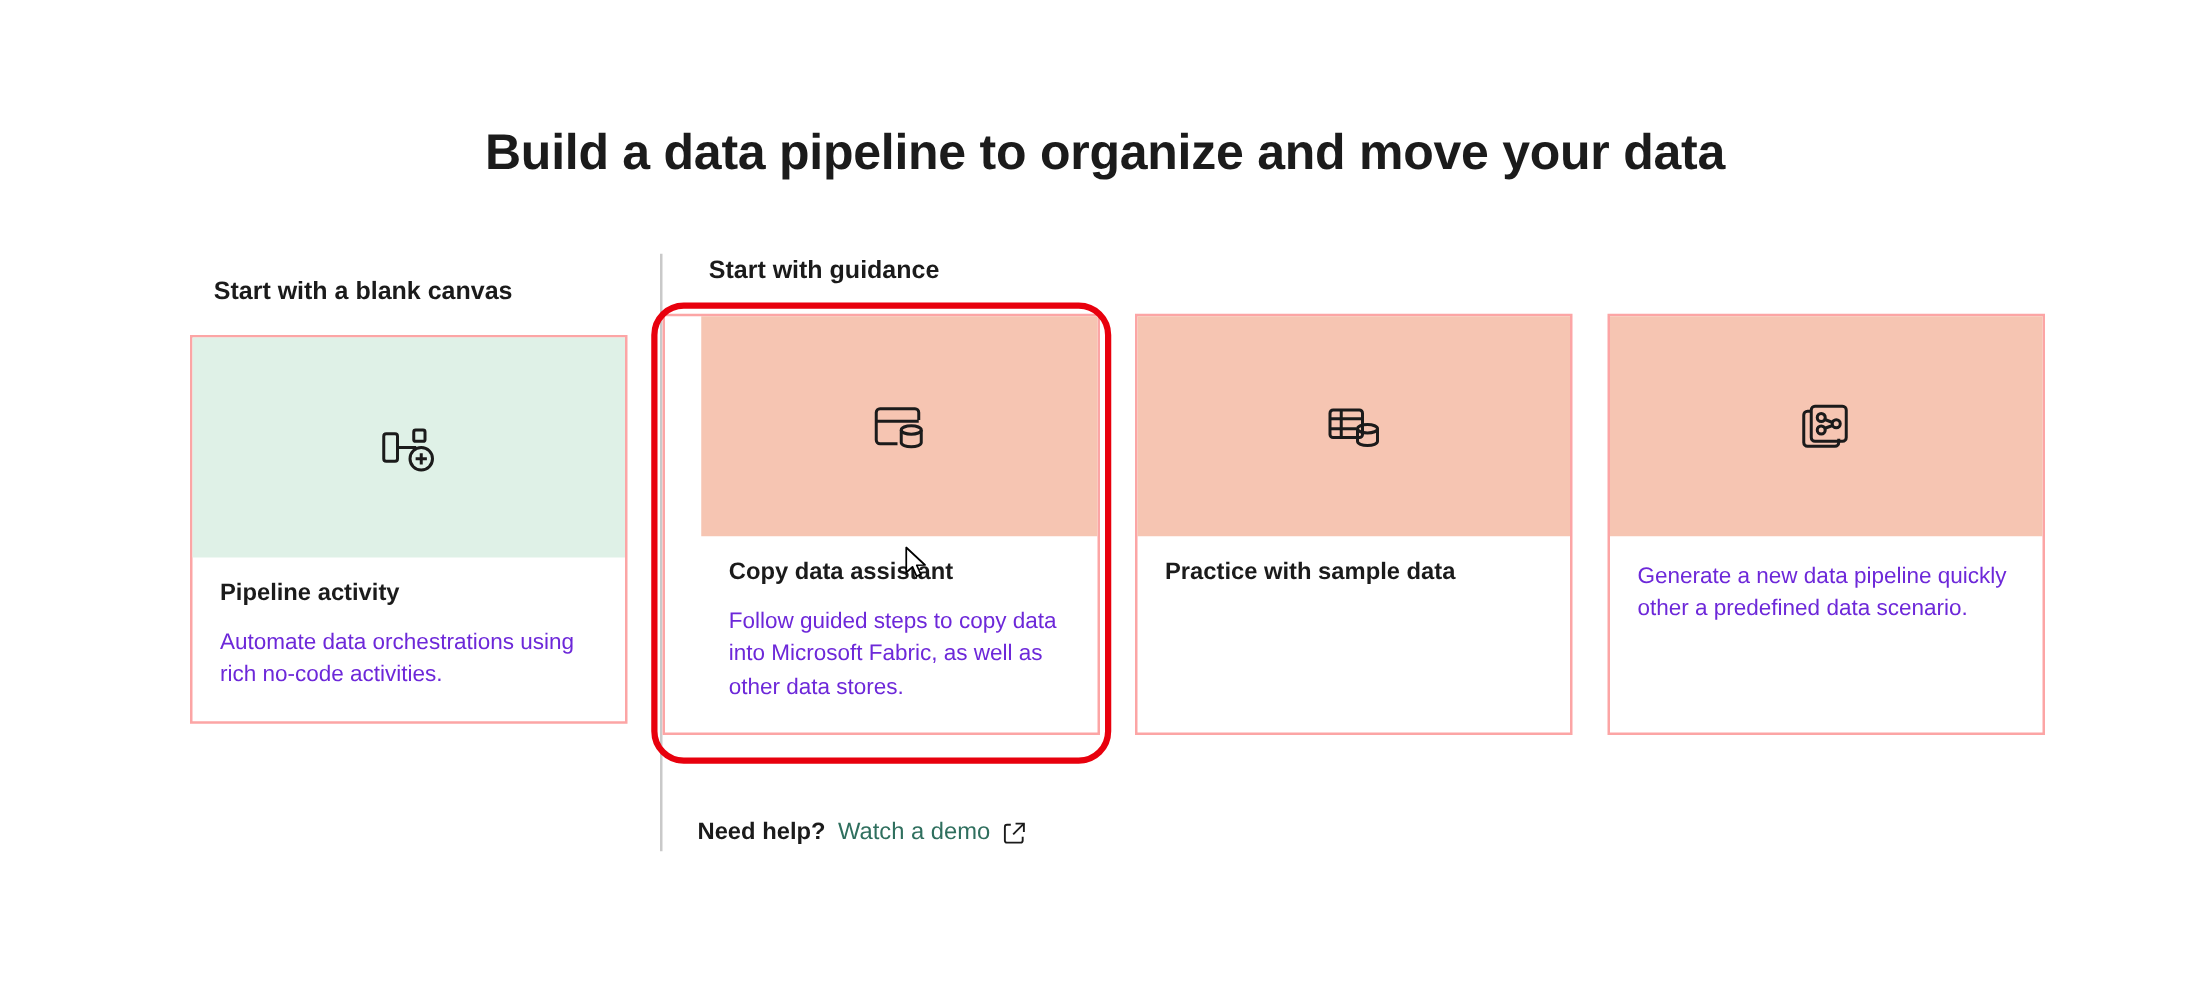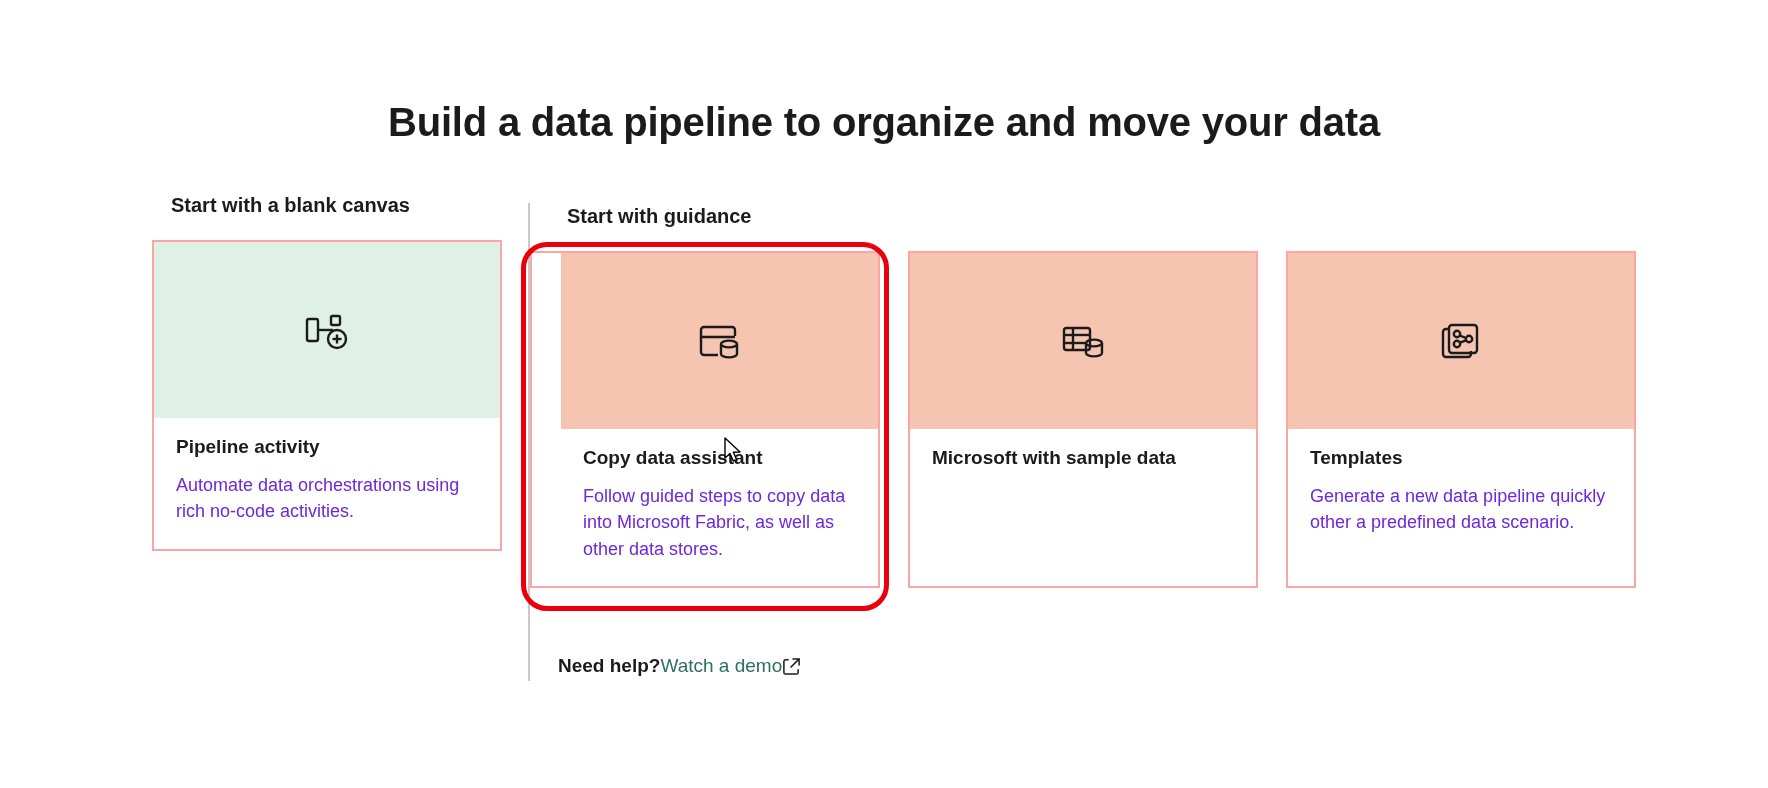--- a/index.html
+++ b/index.html
@@ -31,21 +31,21 @@
     font-size: 40px;
     font-weight: bold;
     color: #1b1b1b;
     letter-spacing: -0.2px;
   }
 
   
   .col-blank {
     position: absolute;
     left: 152px;
-    top: 194px;
+    top: 222px;
     width: 350px;
   }
   .col-guided {
     position: absolute;
     left: 530px;
     top: 205px;
     width: 1120px;
   }
   .col-heading {
     font-size: 20px;
@@ -125,20 +125,21 @@
     height: calc(100% + 36px);
   }
 
   
   .need-help {
     position: absolute;
     left: 558px;
     top: 655px;
     display: flex;
     align-items: center;
+    gap: 10px;
     font-size: 19px;
   }
   .need-help-label {
     font-weight: bold;
     color: #1b1b1b;
   }
   .demo-link {
     color: #2f6f5e;
     font-size: 19px;
     cursor: pointer;
@@ -224,40 +225,39 @@
               <rect x="9" y="15" width="26" height="22" rx="2.5"></rect>
               <line x1="9" y1="22" x2="35" y2="22"></line>
               <line x1="9" y1="30" x2="30" y2="30"></line>
               <line x1="18" y1="15" x2="18" y2="37"></line>
               <ellipse cx="39" cy="30" rx="8" ry="3.4"></ellipse>
               <path d="M31 30v10c0 1.9 3.6 3.4 8 3.4s8-1.5 8-3.4V30"></path>
             </svg>
           </span>
         </div>
         <div class="card-body">
-          <div class="card-title">Microsoft with sample data</div>
+          <div class="card-title">Practice with sample data</div>
         </div>
       </div>
 
       <div class="card">
         <div class="card-thumb thumb-salmon">
           <span>
             <svg width="56" height="56" viewBox="0 0 56 56" fill="none" stroke="#1b1b1b" stroke-width="2.4">
               <rect x="16" y="12" width="28" height="28" rx="3"></rect>
               <path d="M16 16h-3a3 3 0 0 0-3 3v22a3 3 0 0 0 3 3h22a3 3 0 0 0 3-3v-3"></path>
               <circle cx="24" cy="21" r="3.2"></circle>
               <circle cx="36" cy="26" r="3.2"></circle>
               <circle cx="24" cy="31" r="3.2"></circle>
               <line x1="27" y1="22.6" x2="33" y2="25"></line>
               <line x1="27" y1="29.6" x2="33" y2="27.4"></line>
             </svg>
           </span>
         </div>
         <div class="card-body">
-          <div class="card-title">Templates</div>
           <div class="card-desc">Generate a new data pipeline quickly other a predefined data scenario.</div>
         </div>
       </div>
 
     </div>
   </div>
 
   <div class="need-help">
     <span class="need-help-label">Need help?</span>
     <span class="demo-link">Watch a demo</span>

